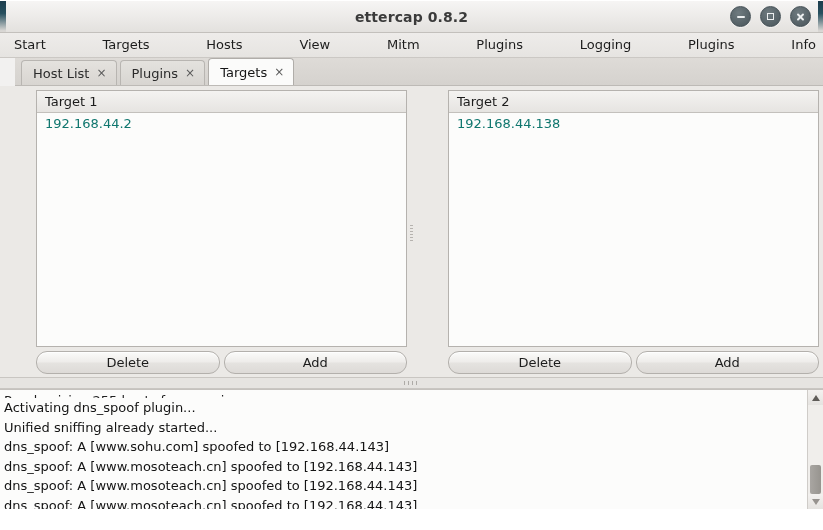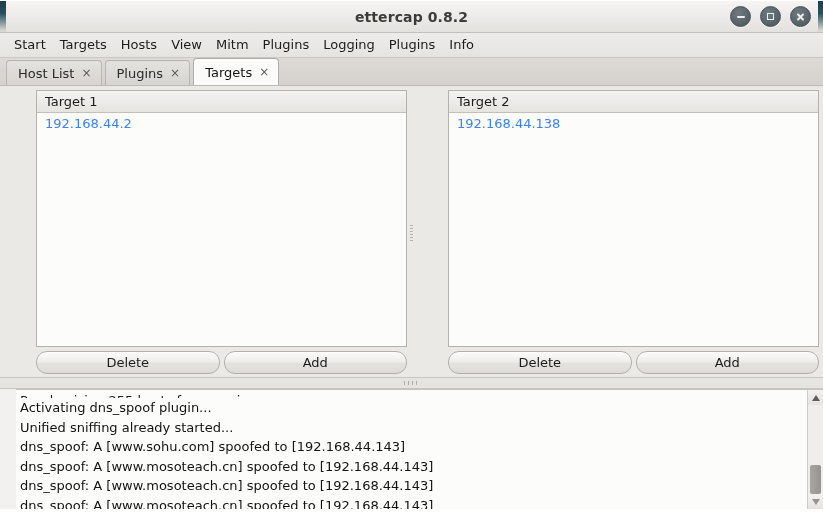--- a/index.html
+++ b/index.html
@@ -114,40 +114,42 @@
   
   .menubar {
     height: 25px;
     flex: 0 0 25px;
     background: linear-gradient(to bottom, #eeecea 0%, #e6e4e1 100%);
     border-bottom: 1px solid #cbc8c4;
     display: flex;
     align-items: center;
     padding-left: 7px;
     box-sizing: border-box;
+    justify-content: space-between;
   }
   .menu-item {
     padding: 2px 7px 3px 7px;
     font-size: 13px;
     color: #1c1c1c;
     cursor: default;
     white-space: nowrap;
     user-select: none;
   }
 
   
   .tabbar {
     height: 28px;
     flex: 0 0 28px;
     background: linear-gradient(to bottom, #dedbd7 0%, #d5d2ce 100%);
     border-bottom: 1px solid #bdbab6;
     display: flex;
     align-items: flex-end;
     padding-left: 6px;
     box-sizing: border-box;
+    margin-left: 15px;
   }
   .tab {
     height: 25px;
     display: flex;
     align-items: center;
     gap: 7px;
     padding: 0 9px 0 11px;
     margin-right: 3px;
     box-sizing: border-box;
     background: linear-gradient(to bottom, #e4e2de 0%, #d8d5d1 100%);
@@ -229,21 +231,21 @@
     user-select: none;
   }
   .list-body {
     flex: 1 1 auto;
     overflow: hidden;
     background: #fcfcfb;
   }
   .list-row {
     padding: 3px 8px 3px 8px;
     font-size: 13px;
-    color: #3b82f6;
+    color: #0f766e;
     cursor: default;
   }
   .btn-row {
     flex: 0 0 30px;
     display: flex;
     gap: 4px;
     padding: 4px 0 3px 0;
     box-sizing: border-box;
   }
   .btn {
@@ -283,21 +285,20 @@
   }
 
   
   .log-area {
     flex: 1 1 auto;
     display: flex;
     background: #fcfcfb;
     border-top: 1px solid #c5c2be;
     min-height: 0;
     overflow: hidden;
-    margin-left: 16px;
   }
   .log-text {
     flex: 1 1 auto;
     padding: 1px 0 0 2px;
     overflow: hidden;
     min-width: 0;
   }
   .log-line {
     font-size: 13px;
     line-height: 19.5px;

